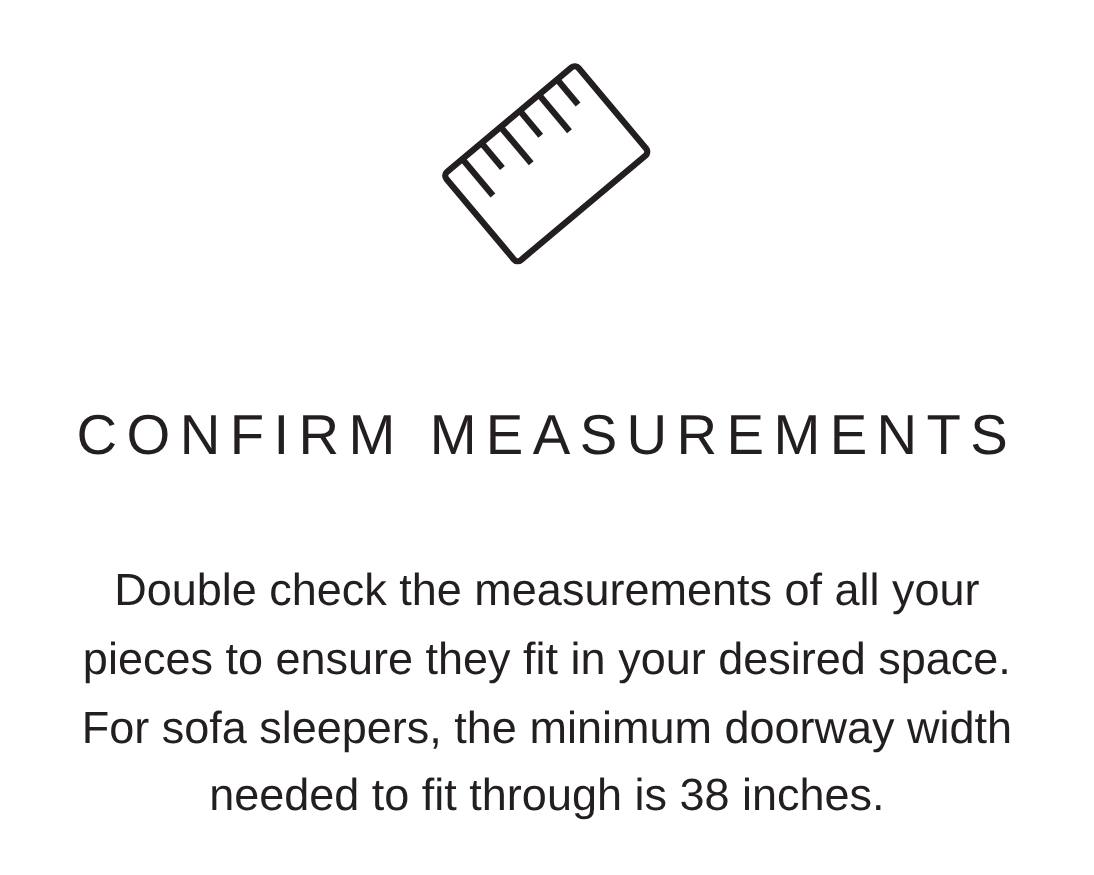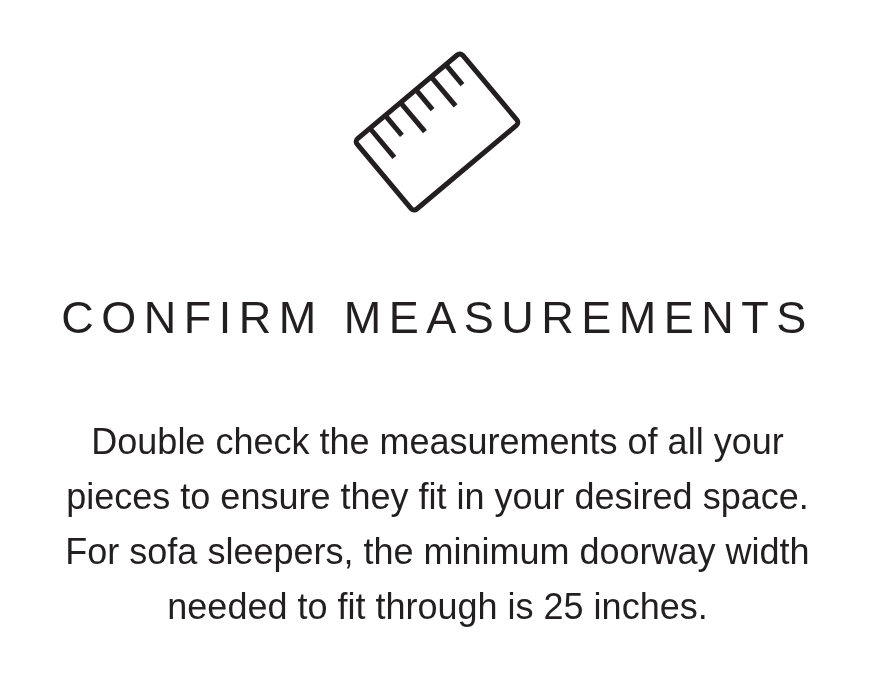--- a/index.html
+++ b/index.html
@@ -28,21 +28,21 @@
     height: 200px;
     display: flex;
     align-items: center;
     justify-content: center;
     margin-top: 6px;
   }
   .icon-wrap svg {
     display: block;
   }
   .headline {
-    margin-top: 62px;
+    margin-top: 92px;
     font-size: 45px;
     line-height: 1.05;
     font-weight: 400;
     letter-spacing: 7.5px;
     text-align: left;
     white-space: nowrap;
     color: #231f20;
   }
   .body-copy {
     margin-top: 44px;
@@ -68,15 +68,15 @@
         <line x1="98" y1="46" x2="98" y2="84" stroke="#231f20" stroke-width="5"></line>
         <line x1="118" y1="46" x2="118" y2="72" stroke="#231f20" stroke-width="5"></line>
         <line x1="138" y1="46" x2="138" y2="84" stroke="#231f20" stroke-width="5"></line>
         <line x1="157" y1="46" x2="157" y2="72" stroke="#231f20" stroke-width="5"></line>
       </g>
     </svg>
   </div>
 
   <h1 class="headline">CONFIRM MEASUREMENTS</h1>
 
-  <p class="body-copy">Double check the measurements of all your pieces to ensure they fit in your desired space. For sofa sleepers, the minimum doorway width needed to fit through is 25 inches.</p>
+  <p class="body-copy">Double check the measurements of all your pieces to ensure they fit in your desired space. For sofa sleepers, the minimum doorway width needed to fit through is 38 inches.</p>
 
 </div>
 
 </body></html>

